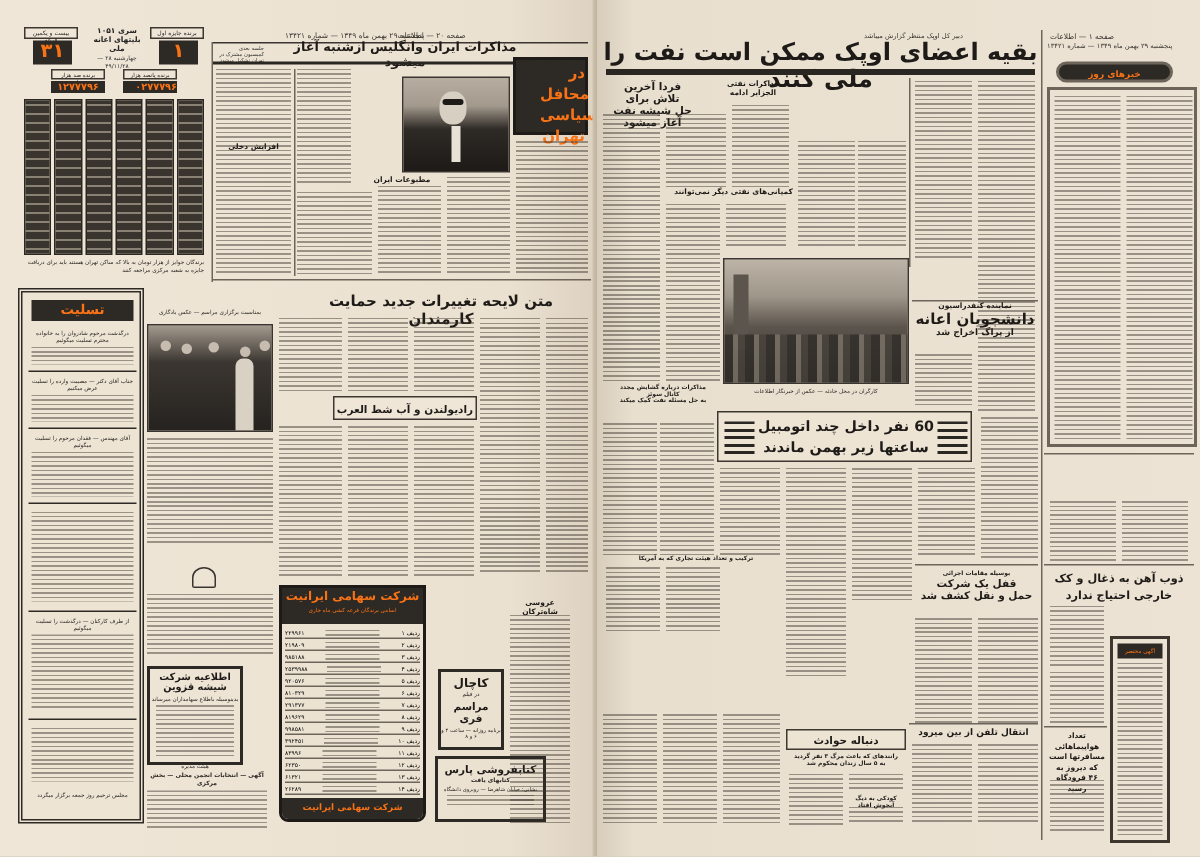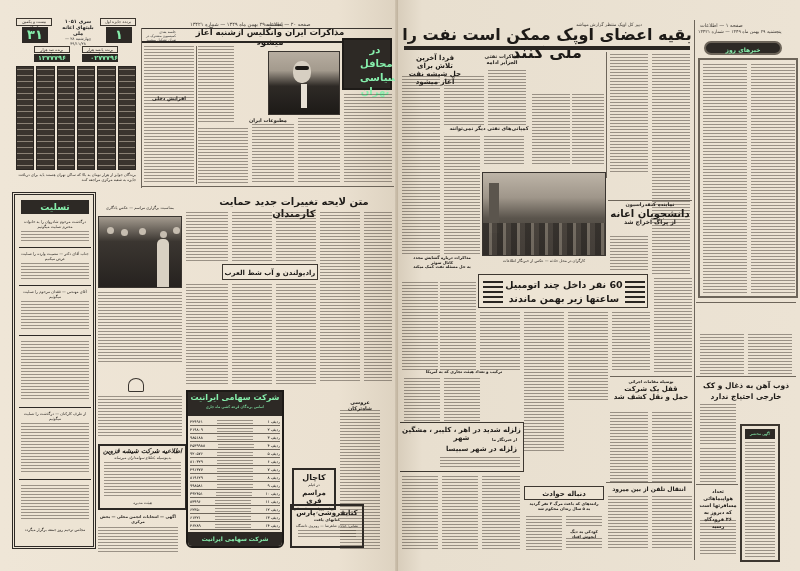--- a/index.html
+++ b/index.html
@@ -12,21 +12,21 @@
   .abs { position: absolute; }
   .rtl { direction: rtl; text-align: right; }
   .hl { font-family: "DejaVu Sans", sans-serif; font-weight: bold; color: #1d1a17; direction: rtl; text-align: center; line-height: 1.15; }
   .smallmeta { font-size: 5px; color: #3a3530; direction: rtl; white-space: nowrap; }
   .txt { background-image: repeating-linear-gradient(180deg, rgba(60,52,45,0.55) 0px, rgba(60,52,45,0.55) 1px, transparent 1px, transparent 3px); opacity: 0.85; }
   .rule-v { position: absolute; width: 1px; background: #6d655a; }
   .rule-h { position: absolute; height: 1px; background: #6d655a; }
   .thick { position: absolute; height: 3px; background: #2a2622; }
   .photo { position: absolute; background: linear-gradient(135deg, #8b8378, #4f4a44 40%, #9a9285 70%, #3e3a35); border: 1px solid #3a3530; overflow: hidden; }
   .boxed { position: absolute; border: 1px solid #3d3730; }
-  .darkbox { position: absolute; background: #2d2925; color: #86efac; }
+  .darkbox { position: absolute; background: #2d2925; color: #f97316; }
   .caption { font-size: 4.5px; color: #2d2925; direction: rtl; text-align: center; }
   .stripes { position: absolute; background: repeating-linear-gradient(180deg, #2a2622 0 2px, transparent 2px 5px); }
 </style>
 </head>
 <body>
 
 <div class="page left">
 
   <div class="abs smallmeta" style="left:265px;top:21px;">صفحه ۲۰ — اطلاعات</div>
   <div class="abs smallmeta" style="left:190px;top:21px;">پنجشنبه ۲۹ بهمن ماه ۱۳۴۹ — شماره ۱۳۴۲۱</div>
@@ -66,21 +66,21 @@
     </div>
     <div class="abs caption" style="left:2px;top:156px;width:120px;font-size:3.8px;text-align:right;">برندگان جوایز از هزار تومان به بالا که ساکن تهران هستند باید برای دریافت جایزه به شعبه مرکزی مراجعه کنند</div>
   </div>
 
   <div class="rule-v" style="left:141px;top:28px;height:160px;"></div>
 
   <div class="abs" style="left:146px;top:30px;width:30px;font-size:3.5px;color:#333;direction:rtl;">جلسه بعدی کمیسیون مشترک در تهران تشکیل میشود</div>
   <div class="hl abs" style="left:195px;top:28px;width:150px;font-size:8.5px;">مذاکرات ایران وانگلیس ازشنبه آغاز میشود</div>
   <div class="thick" style="left:142px;top:41px;width:200px;height:2px;"></div>
 
-  <div class="darkbox" style="left:342px;top:38px;width:50px;height:52px;text-align:center;font-weight:bold;border:2px solid #1e1b18;padding-left:16px;">
+  <div class="darkbox" style="left:342px;top:38px;width:50px;height:52px;text-align:right;font-weight:bold;border:2px solid #1e1b18;padding-left:16px;">
     <div style="font-size:10px;line-height:14px;margin-top:3px;">در محافل</div>
     <div style="font-size:10px;line-height:14px;">سیاسی</div>
     <div style="font-size:10px;line-height:14px;">تهران</div>
   </div>
 
   <div class="txt abs" style="left:144px;top:46px;width:50px;height:138px;"></div>
   <div class="rule-v" style="left:196px;top:46px;height:138px;"></div>
   <div class="txt abs" style="left:198px;top:46px;width:36px;height:78px;"></div>
   <div class="abs" style="left:199px;top:71px;width:34px;font-size:3.5px;color:#333;direction:rtl;line-height:4.5px;">&nbsp;</div>
   <div class="photo" style="left:268px;top:51px;width:72px;height:64px;background:linear-gradient(180deg,#b7ada0 0%,#a39a8d 30%,#2e2a26 55%,#1d1a17 100%);">
@@ -139,21 +139,21 @@
     <div class="rule-h" style="left:4px;top:140px;width:72px;background:#2d2925;"></div>
     <div class="txt abs" style="left:6px;top:146px;width:68px;height:60px;"></div>
     <div class="rule-h" style="left:4px;top:212px;width:72px;background:#2d2925;"></div>
     <div class="abs caption" style="left:4px;top:216px;width:72px;font-size:3.8px;line-height:5px;">از طرف کارکنان — درگذشت را تسلیت میگوئیم</div>
     <div class="txt abs" style="left:6px;top:228px;width:68px;height:50px;"></div>
     <div class="rule-h" style="left:4px;top:284px;width:72px;background:#2d2925;"></div>
     <div class="txt abs" style="left:6px;top:290px;width:68px;height:36px;"></div>
     <div class="abs caption" style="left:4px;top:332px;width:72px;font-size:3.8px;line-height:5px;">مجلس ترحیم روز جمعه برگزار میگردد</div>
   </div>
 
-  <div class="abs" style="left:98px;top:444px;width:89px;height:66px;border:2px solid #2d2925;font-style:italic;">
+  <div class="abs" style="left:98px;top:444px;width:64px;height:66px;border:2px solid #2d2925;">
     <div class="hl" style="font-size:6.5px;margin-top:2px;">اطلاعیه شرکت شیشه قزوین</div>
     <div class="caption" style="font-size:3.8px;">بدینوسیله باطلاع سهامداران میرساند</div>
     <div class="txt" style="margin:2px 4px;height:36px;"></div>
     <div class="caption" style="font-size:3.8px;">هیئت مدیره</div>
   </div>
   <div class="abs" style="left:98px;top:514px;width:80px;height:36px;">
     <div class="caption" style="font-size:4px;font-weight:bold;">آگهی — انتخابات انجمن محلی — بخش مرکزی</div>
     <div class="txt" style="margin-top:3px;height:26px;"></div>
   </div>
 
@@ -230,21 +230,21 @@
         </div>
       <div class="rtl" style="display:flex;justify-content:space-between;border-bottom:1px solid #6d655a;height:8px;font-size:4px;line-height:8px;">
           <span>ردیف ۱۴</span>
           <span class="txt" style="width:36px;height:5px;margin-top:1.5px;"></span>
           <span>۲۶۲۸۹</span>
         </div>
     </div>
     <div class="darkbox" style="left:0;bottom:0;width:94px;height:14px;text-align:center;font-size:6px;font-weight:bold;line-height:14px;border-radius:0 0 4px 4px;">شرکت سهامی ایرانیت</div>
   </div>
 
-  <div class="abs" style="left:292px;top:468px;width:44px;height:42px;border:2px solid #2d2925;text-align:center;">
+  <div class="abs" style="left:292px;top:446px;width:44px;height:54px;border:2px solid #2d2925;text-align:center;">
     <div class="hl" style="font-size:8px;margin-top:3px;">کاچال</div>
     <div class="caption" style="font-size:3.8px;">در فیلم</div>
     <div class="hl" style="font-size:7px;margin-top:2px;">مراسم فری</div>
     <div class="caption" style="font-size:3.5px;margin-top:2px;">برنامه روزانه — ساعت ۴ و ۶ و ۸</div>
   </div>
 
   <div class="abs" style="left:290px;top:504px;width:74px;height:44px;border:2px solid #2d2925;text-align:center;">
     <div class="hl" style="font-size:7px;margin-top:3px;">کتابفروشی پارس</div>
     <div class="caption" style="font-size:4px;font-weight:bold;">کتابهای یافت</div>
     <div class="caption" style="font-size:3.5px;margin-top:2px;">نشانی: خیابان شاهرضا — روبروی دانشگاه</div>
@@ -340,26 +340,20 @@
 
   <div class="rule-h" style="left:212px;top:376px;width:82px;"></div>
   <div class="abs" style="left:212px;top:380px;width:82px;">
     <div class="hl" style="font-size:4px;">بوسیله مقامات اجرائی</div>
     <div class="hl" style="font-size:7px;">قفل یک شرکت</div>
     <div class="hl" style="font-size:7px;">حمل و نقل کشف شد</div>
   </div>
   <div class="txt abs" style="left:212px;top:412px;width:38px;height:70px;"></div>
   <div class="txt abs" style="left:254px;top:412px;width:40px;height:70px;"></div>
 
-  <div class="abs" style="left:2px;top:422px;width:124px;height:50px;border:1px solid #3d3730;border-left:none;">
-    <div class="hl" style="font-size:7px;margin-top:3px;">زلزله شدید در اهر ، کلیبر ، مشگین شهر</div>
-    <div class="hl abs" style="right:6px;top:15px;font-size:4px;">از خبرنگار ما</div>
-    <div class="hl abs" style="right:6px;top:22px;font-size:7px;">زلزله در شهر سبیسا</div>
-    <div class="txt abs" style="left:40px;top:34px;width:80px;height:12px;"></div>
-  </div>
   <div class="txt abs" style="left:4px;top:476px;width:36px;height:74px;"></div>
   <div class="txt abs" style="left:44px;top:476px;width:36px;height:74px;"></div>
   <div class="txt abs" style="left:84px;top:476px;width:38px;height:74px;"></div>
 
   <div class="boxed" style="left:126px;top:486px;width:80px;height:14px;background:#ede4d4;">
     <div class="hl" style="font-size:7px;line-height:14px;">دنباله حوادث</div>
   </div>
   <div class="abs" style="left:126px;top:502px;width:80px;text-align:center;">
     <div class="hl" style="font-size:4px;">رانندهای که باعث مرگ ۳ نفر گردید</div>
     <div class="hl" style="font-size:4px;">به ۵ سال زندان محکوم شد</div>

